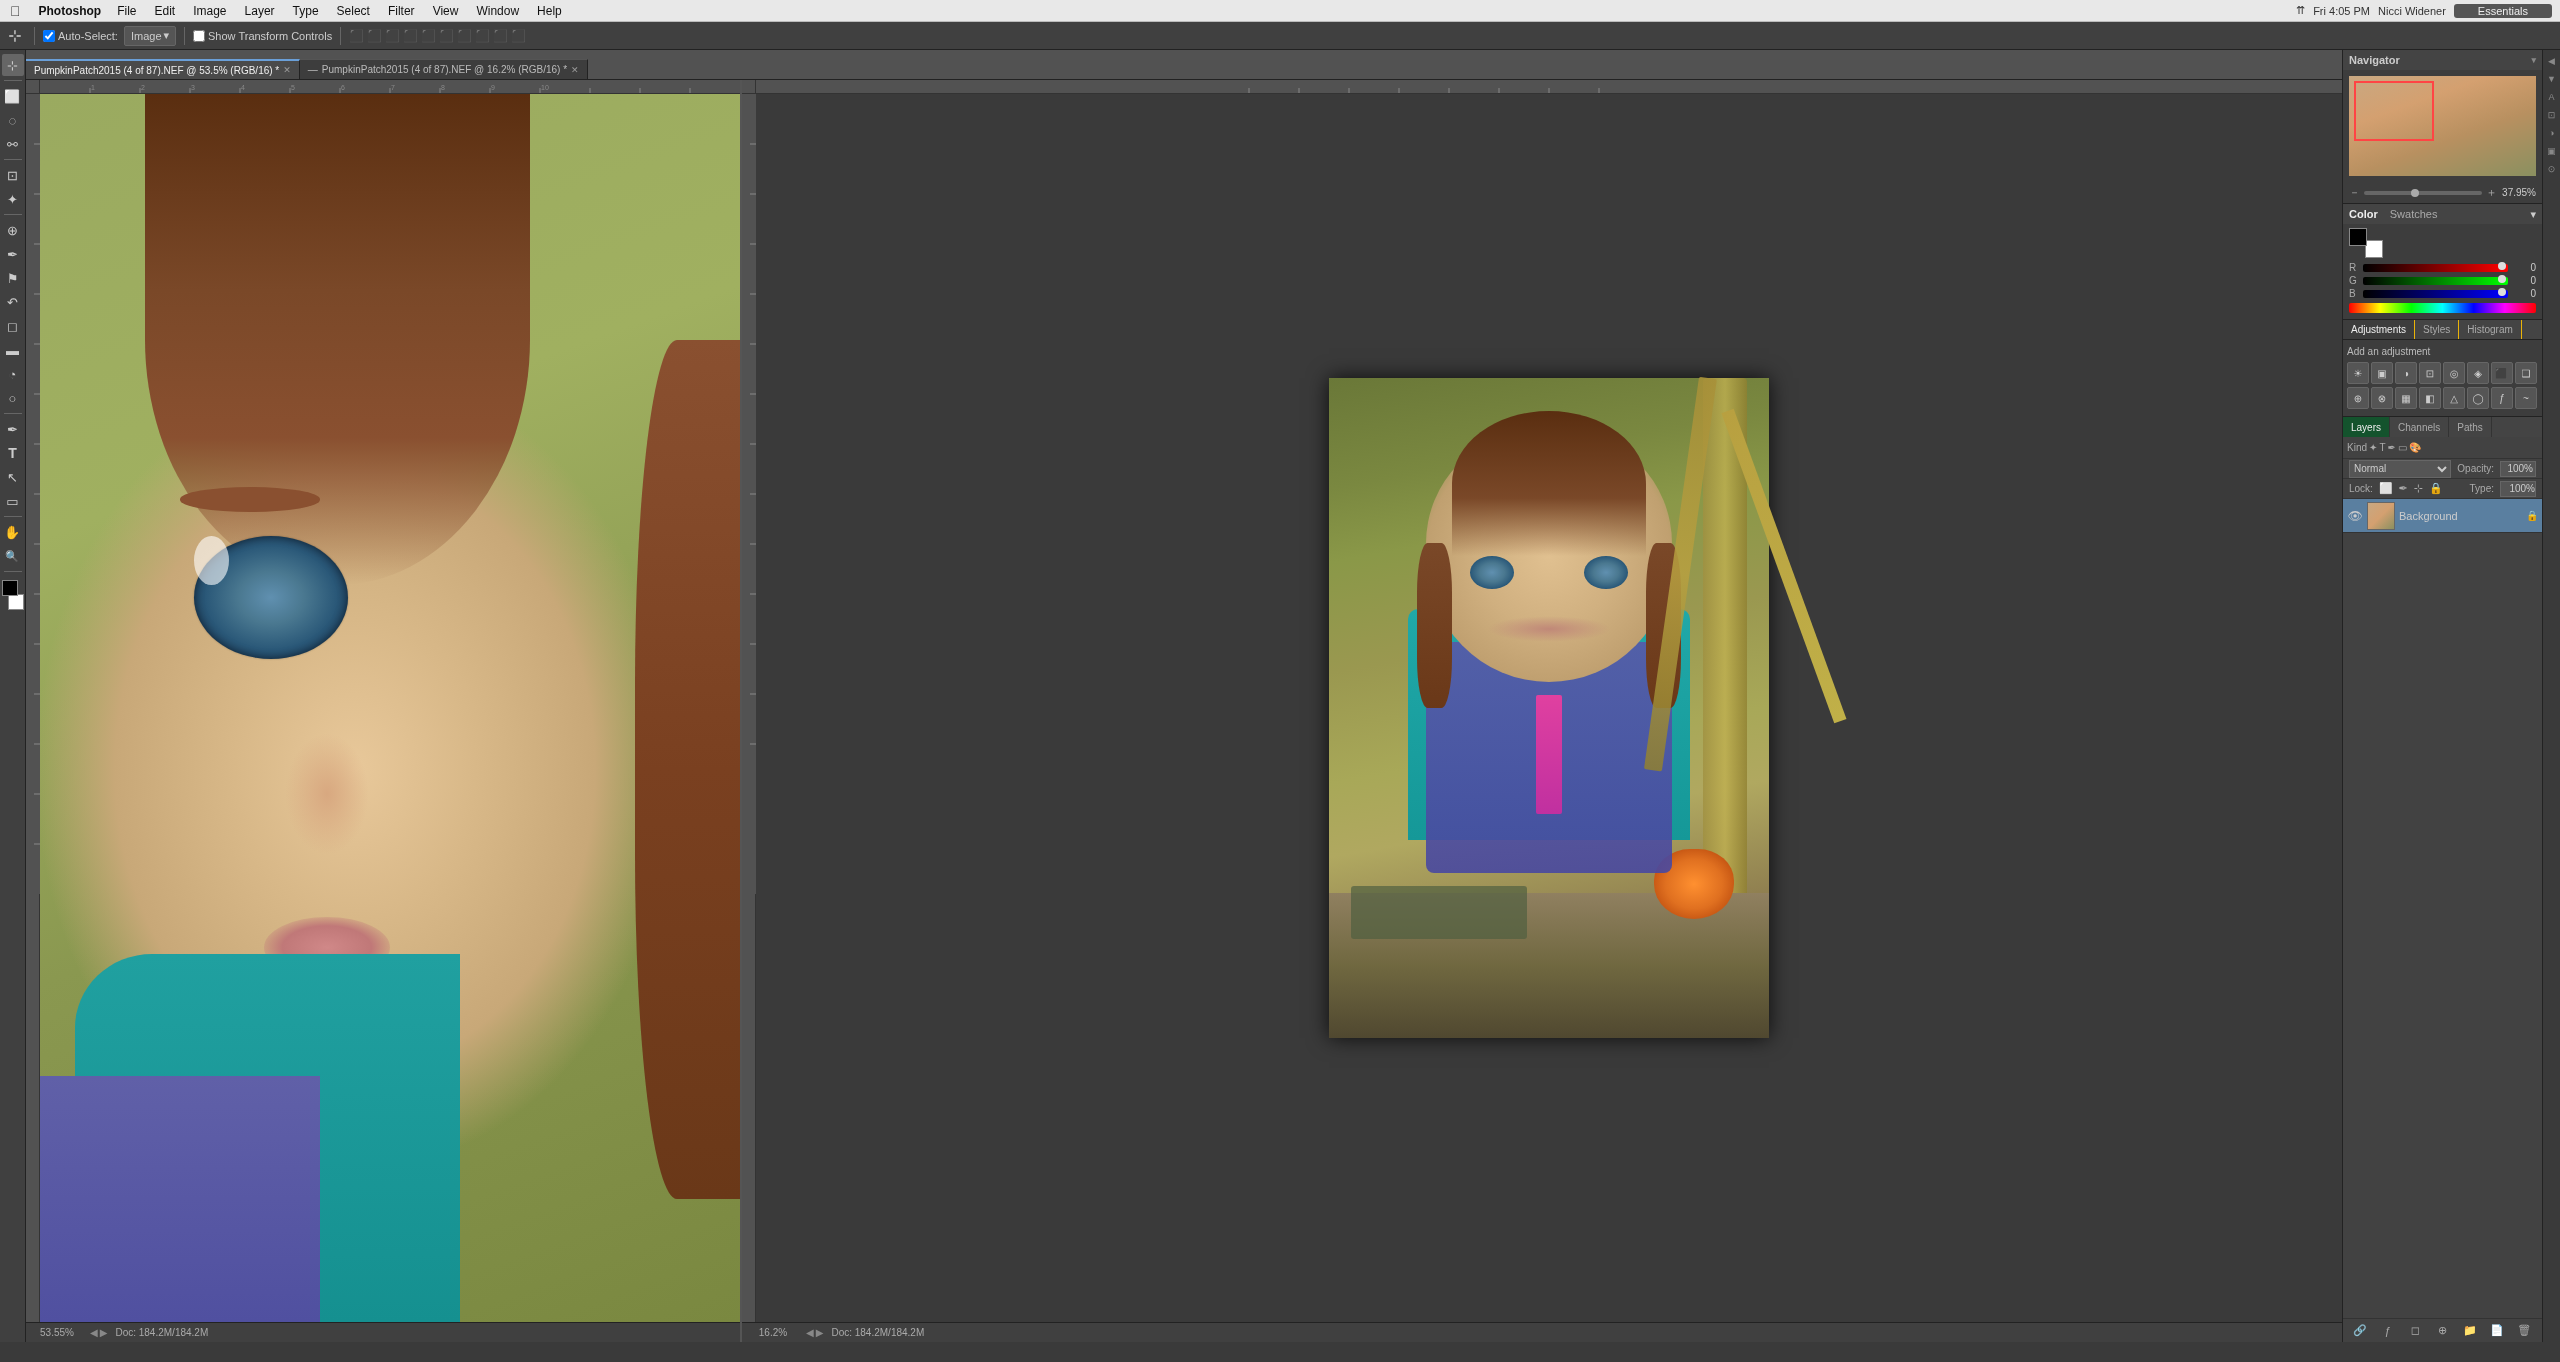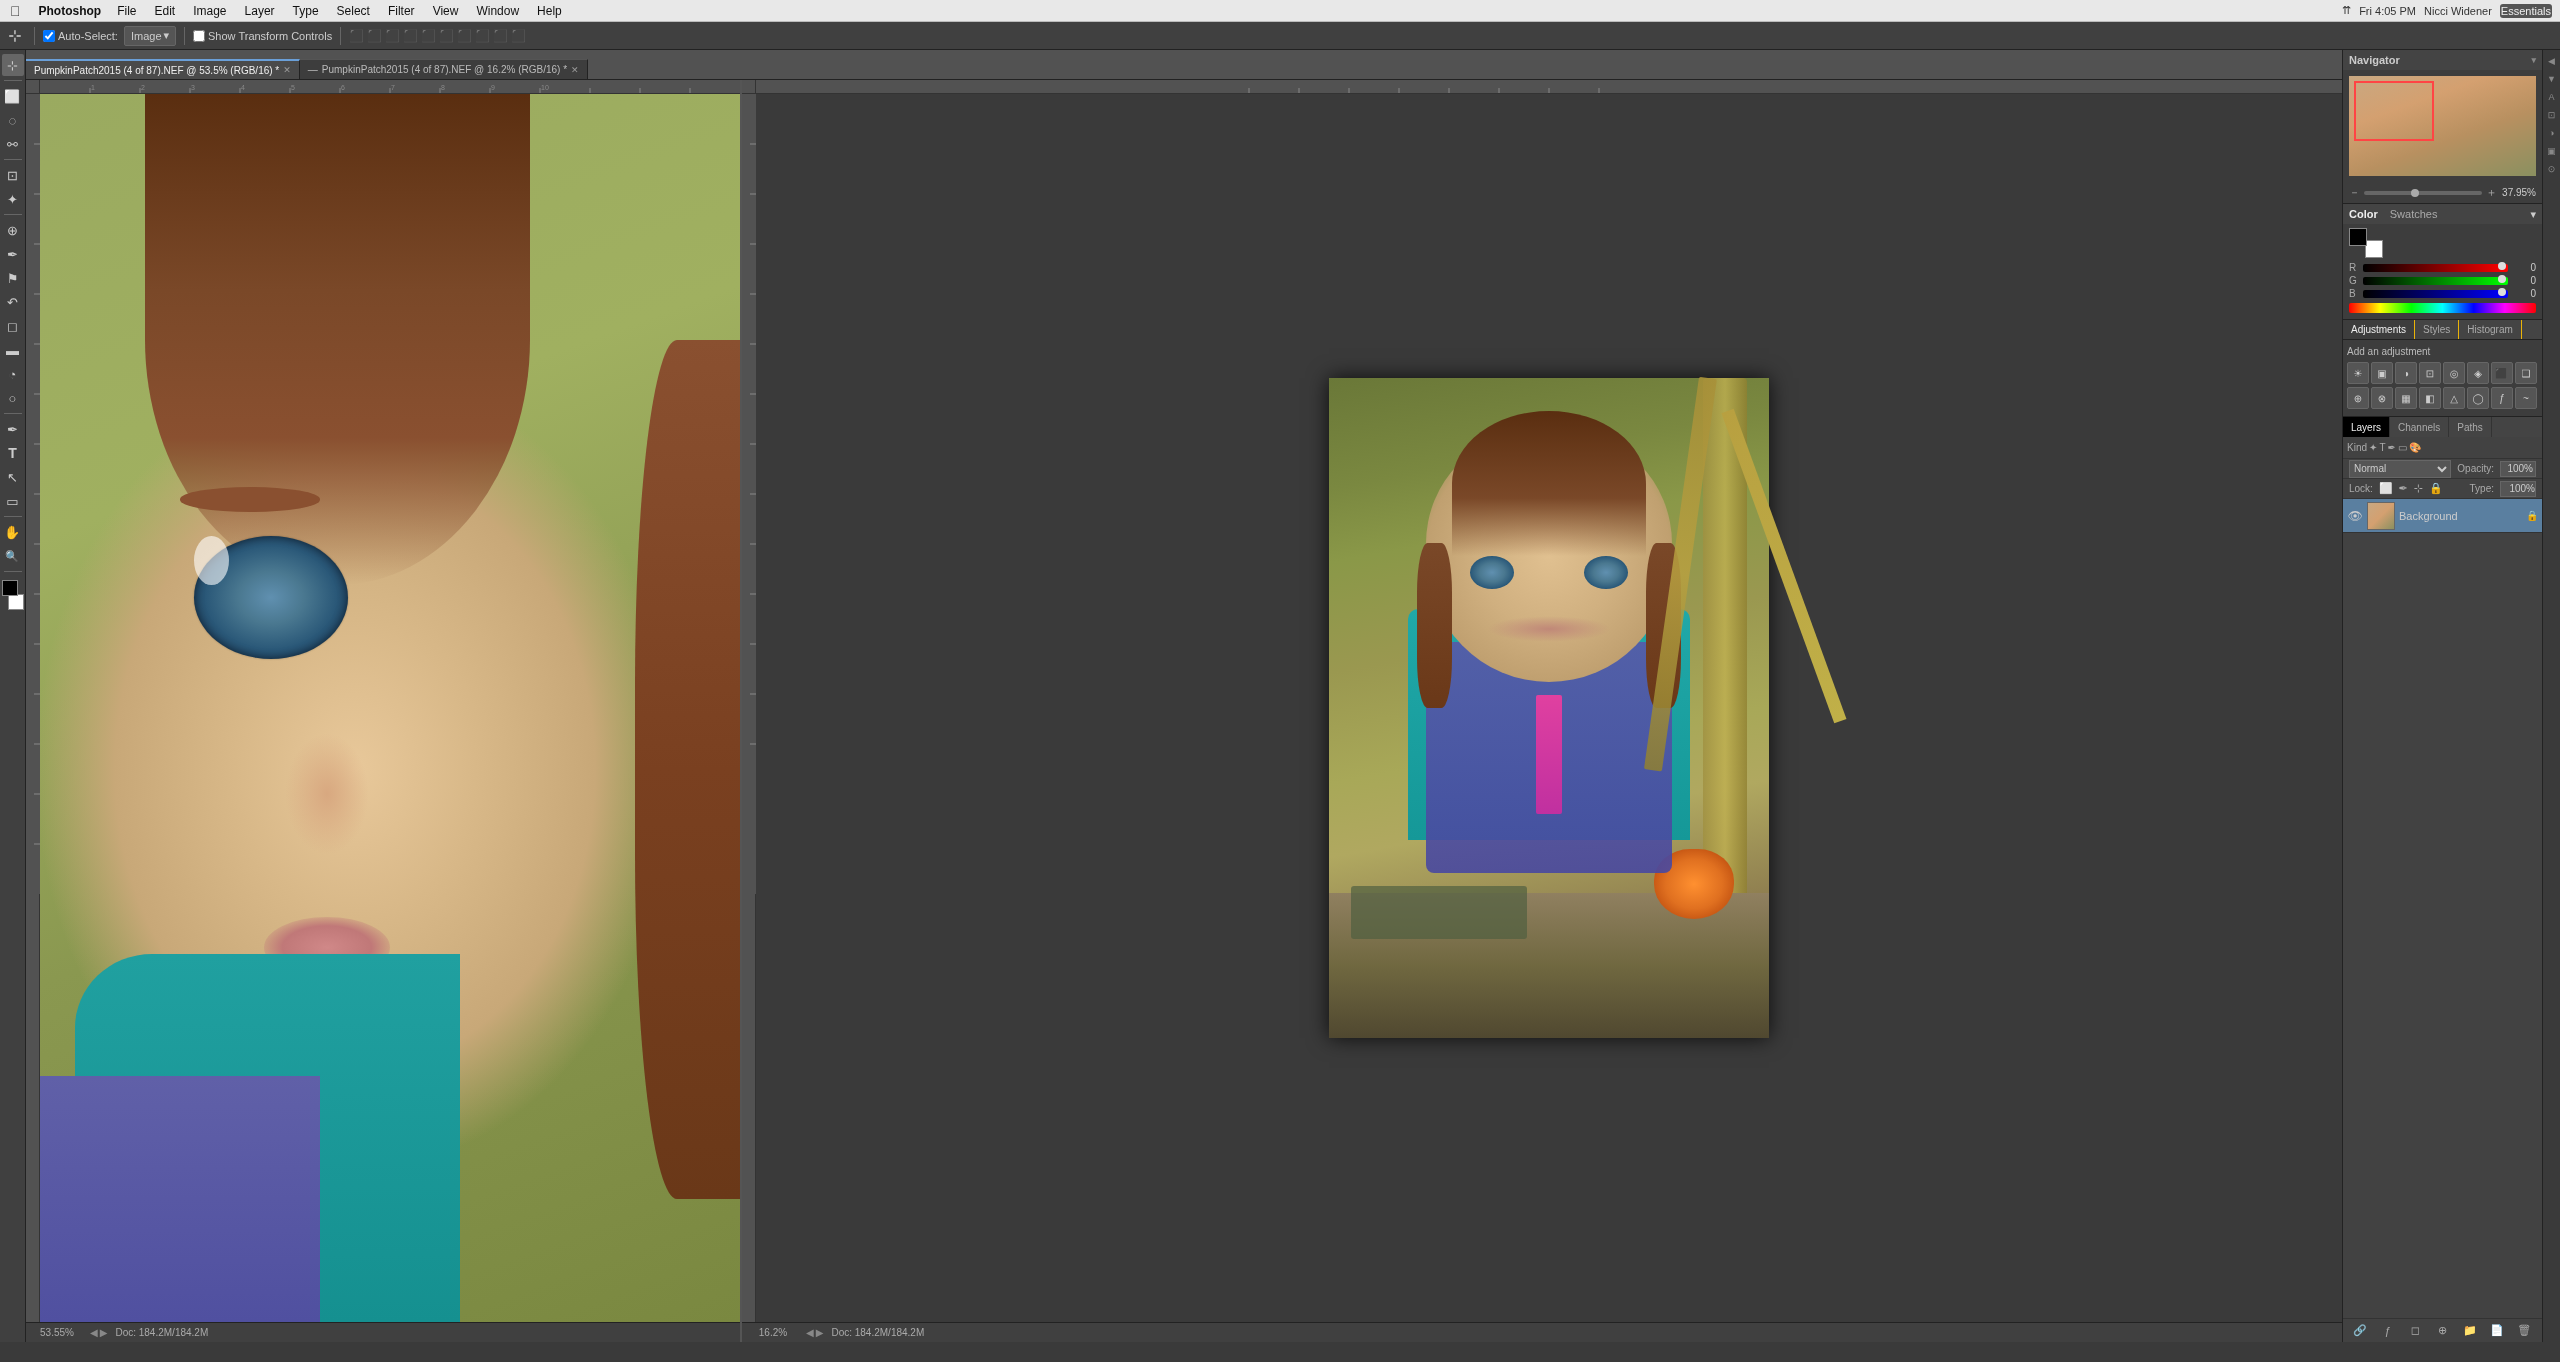--- a/index.html
+++ b/index.html
@@ -53,21 +53,21 @@
       align-items: center;
       gap: 8px;
       padding-right: 8px;
       font-size: 11px;
       color: #333;
     }
     #menubar .essentials-btn {
       background: #555;
       color: #eee;
       border-radius: 3px;
-      padding: 1px 1px;
+      padding: 1px 24px;
       font-size: 11px;
     }
 
     
     #options-bar {
       width: 100%;
       height: 28px;
       background: #404040;
       border-bottom: 1px solid #222;
       display: flex;
@@ -460,21 +460,21 @@
     .layers-tab {
       padding: 0 8px;
       font-size: 10px;
       color: #aaa;
       display: flex;
       align-items: center;
       cursor: pointer;
       border-right: 1px solid #333;
     }
     .layers-tab.active {
-      background: #000000;
+      background: #14532d;
       color: #eee;
     }
     .layers-toolbar {
       height: 22px;
       background: #424242;
       display: flex;
       align-items: center;
       padding: 0 4px;
       gap: 2px;
       border-bottom: 1px solid #333;

